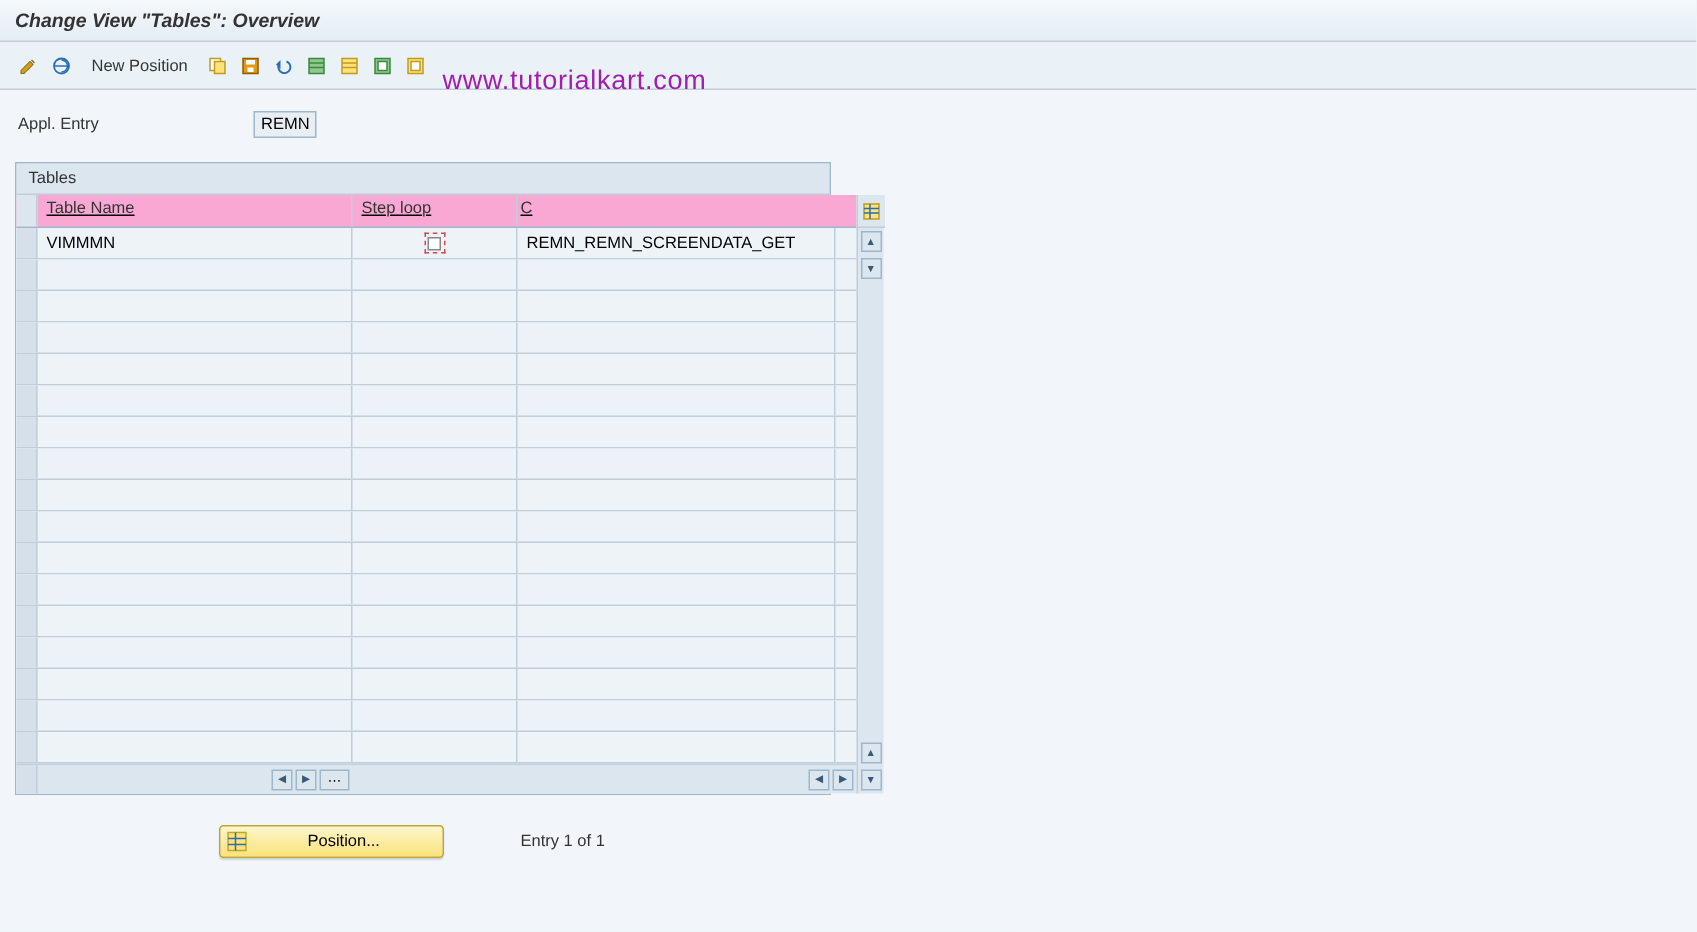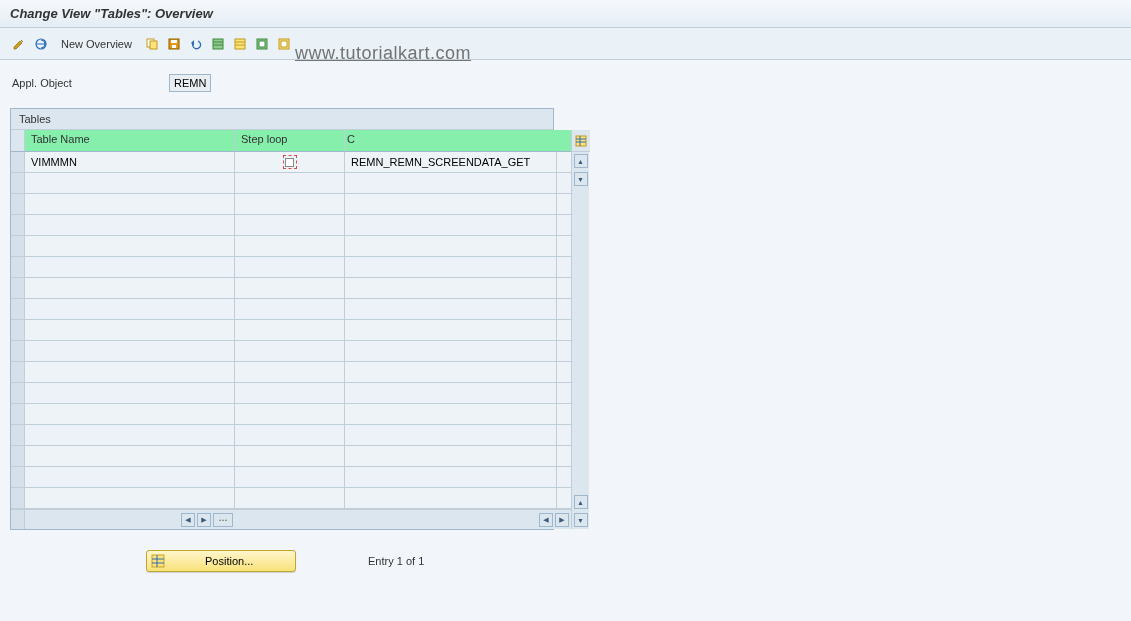--- a/index.html
+++ b/index.html
@@ -49,25 +49,24 @@
       color: #333;
       font-size: 11px;
       border: 1px solid transparent;
       border-radius: 2px;
     }
     .watermark {
       position: absolute;
       top: 43px;
       left: 295px;
       font-size: 18px;
-      color: #737373;
+      color: #a21caf;
       letter-spacing: 0.5px;
       z-index: 5;
       pointer-events: none;
-      text-decoration: underline;
     }
     .content {
       padding: 10px 6px;
       background: #f2f6fa;
       height: calc(100% - 60px);
     }
     .field-row {
       display: flex;
       align-items: center;
       gap: 10px;
@@ -105,23 +104,24 @@
     .table-wrapper {
       display: flex;
       background: #e9eef3;
     }
     .table-grid {
       flex: 1;
       background: #fff;
     }
     .table-header {
       display: flex;
-      background: #86efac;
+      background: #f9a8d4;
       border-bottom: 1px solid #9fb7cc;
       height: 22px;
+      text-decoration: underline;
     }
     .th-selector { width: 14px; border-right: 1px solid #c0ced9; background: #dbe6ef; }
     .th-col1 { width: 210px; padding: 3px 6px; border-right: 1px solid #c0ced9; font-size: 11px; color: #333; }
     .th-col2 { width: 110px; padding: 3px 6px; border-right: 1px solid #c0ced9; font-size: 11px; color: #333; }
     .th-col3 { width: 212px; padding: 3px 6px; border-right: 1px solid #c0ced9; font-size: 11px; color: #333; }
     .th-col4 { width: 14px; padding: 3px 2px; font-size: 11px; color: #333; }
     .table-row {
       display: flex;
       border-bottom: 1px solid #c0ced9;
       height: 21px;
@@ -206,21 +206,21 @@
       padding: 3px 6px 3px 4px;
       display: flex;
       align-items: center;
       gap: 40px;
       cursor: pointer;
       min-width: 150px;
       font-size: 11px;
       box-shadow: 0 1px 1px rgba(0,0,0,0.15);
     }
     .position-btn svg { width: 14px; height: 14px; }
-    .entry-text { font-size: 11px; color: #333; margin-left: 52px; }
+    .entry-text { font-size: 11px; color: #333; margin-left: 31px; }
     .tri { font-size: 7px; line-height: 1; color: #3a5a7a;}
   </style>
 </head>
 <body>
 
 <div class="title-bar">
   <h1>Change View "Tables": Overview</h1>
 </div>
 
 <div class="toolbar">
@@ -230,21 +230,21 @@
         <path d="M9 3 L11 5" stroke="#8b6914" stroke-width="1"></path>
       </svg>
   </span>
   <span class="toolbar-icon">
     <svg width="14" height="14" viewBox="0 0 14 14">
         <circle cx="7" cy="7" r="5" fill="none" stroke="#2a6db5" stroke-width="1.2"></circle>
         <path d="M7 3 A4 4 0 0 1 7 11" fill="none" stroke="#2a6db5" stroke-width="1"></path>
         <line x1="2" y1="7" x2="12" y2="7" stroke="#2a6db5" stroke-width="1"></line>
       </svg>
   </span>
-  <span class="toolbar-text-btn">New Overview</span>
+  <span class="toolbar-text-btn">New Position</span>
   <span class="toolbar-icon">
     <svg width="14" height="14" viewBox="0 0 14 14">
         <rect x="2" y="2" width="7" height="8" fill="#fff" stroke="#c29a1e"></rect>
         <rect x="5" y="4" width="7" height="8" fill="#ffe27a" stroke="#c29a1e"></rect>
       </svg>
   </span>
   <span class="toolbar-icon">
     <svg width="14" height="14" viewBox="0 0 14 14">
         <rect x="2" y="2" width="10" height="10" fill="#e39a14" stroke="#8b5e00"></rect>
         <rect x="4" y="3" width="6" height="3" fill="#fff"></rect>
@@ -283,21 +283,21 @@
         <rect x="4" y="4" width="6" height="6" fill="#fff" stroke="#c29a1e"></rect>
       </svg>
   </span>
 </div>
 
 <div class="watermark">www.tutorialkart.com</div>
 
 <div class="content">
 
   <div class="field-row">
-    <span class="field-label">Appl. Object</span>
+    <span class="field-label">Appl. Entry</span>
     <span class="field-value">REMN</span>
   </div>
 
   <div class="table-container">
     <div class="table-title">Tables</div>
     <div class="table-wrapper">
       <div class="table-grid">
         <div class="table-header">
           <div class="th-selector"></div>
           <div class="th-col1">Table Name</div>

